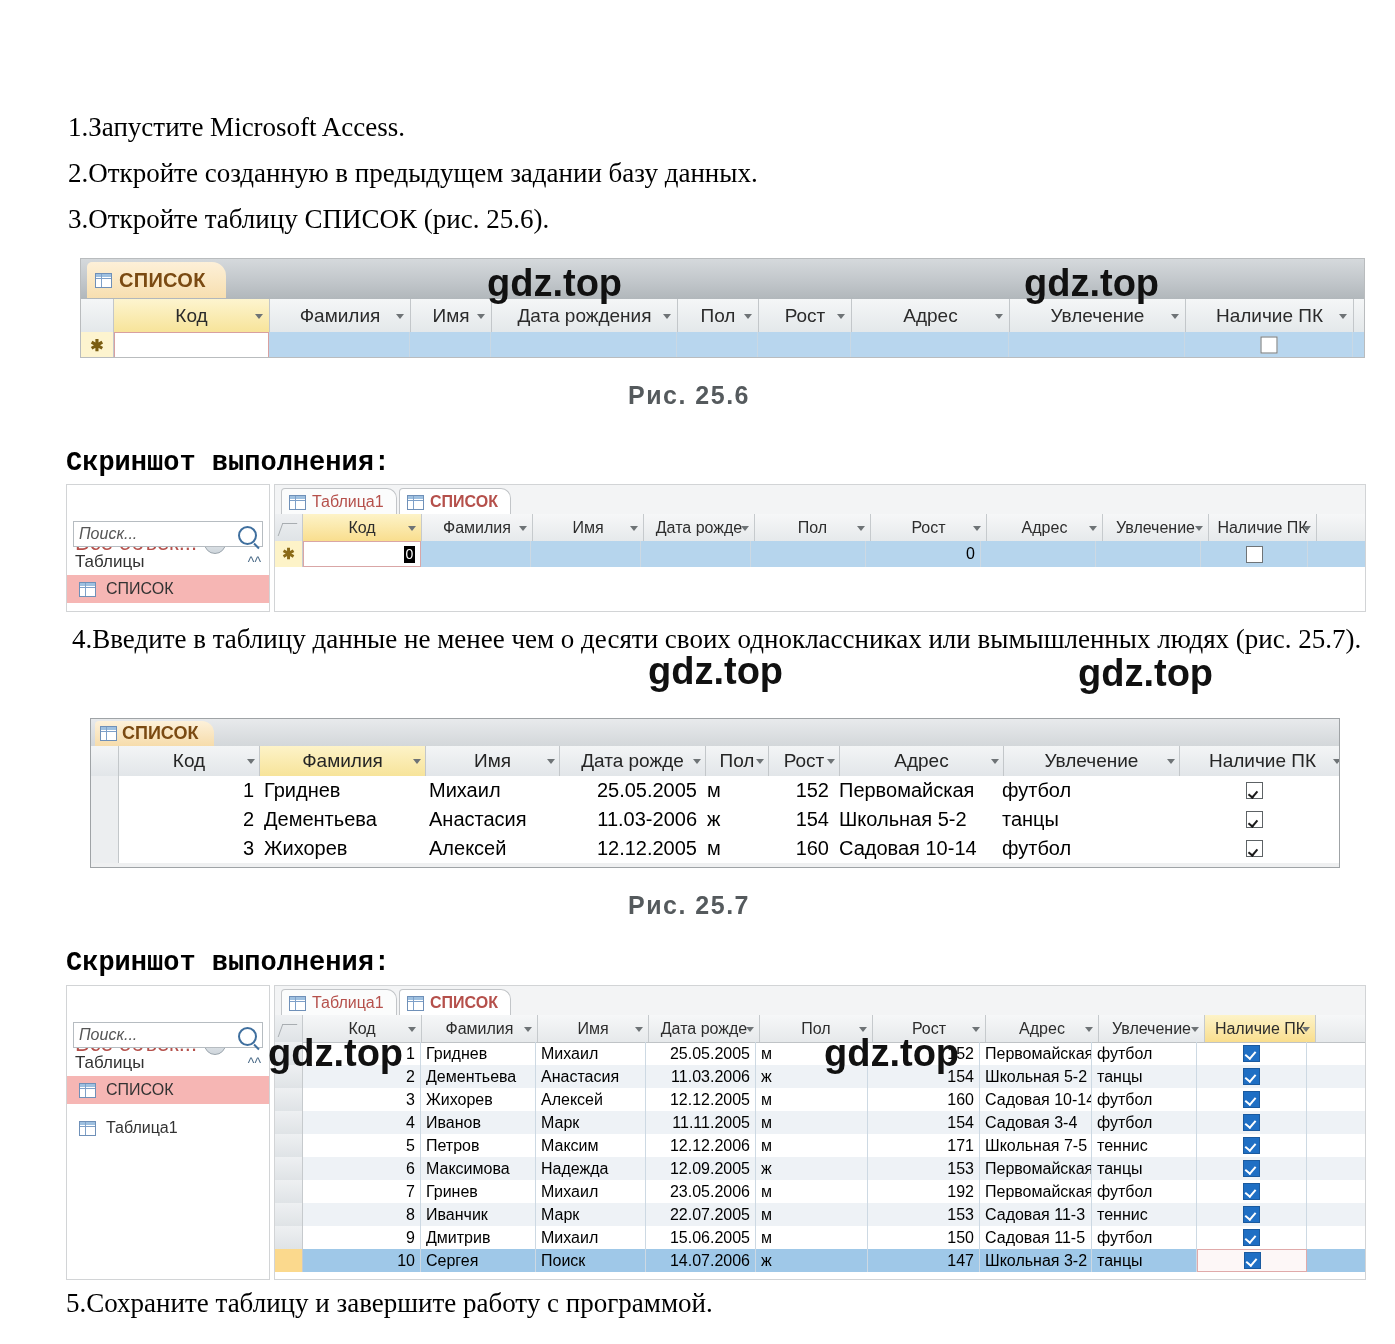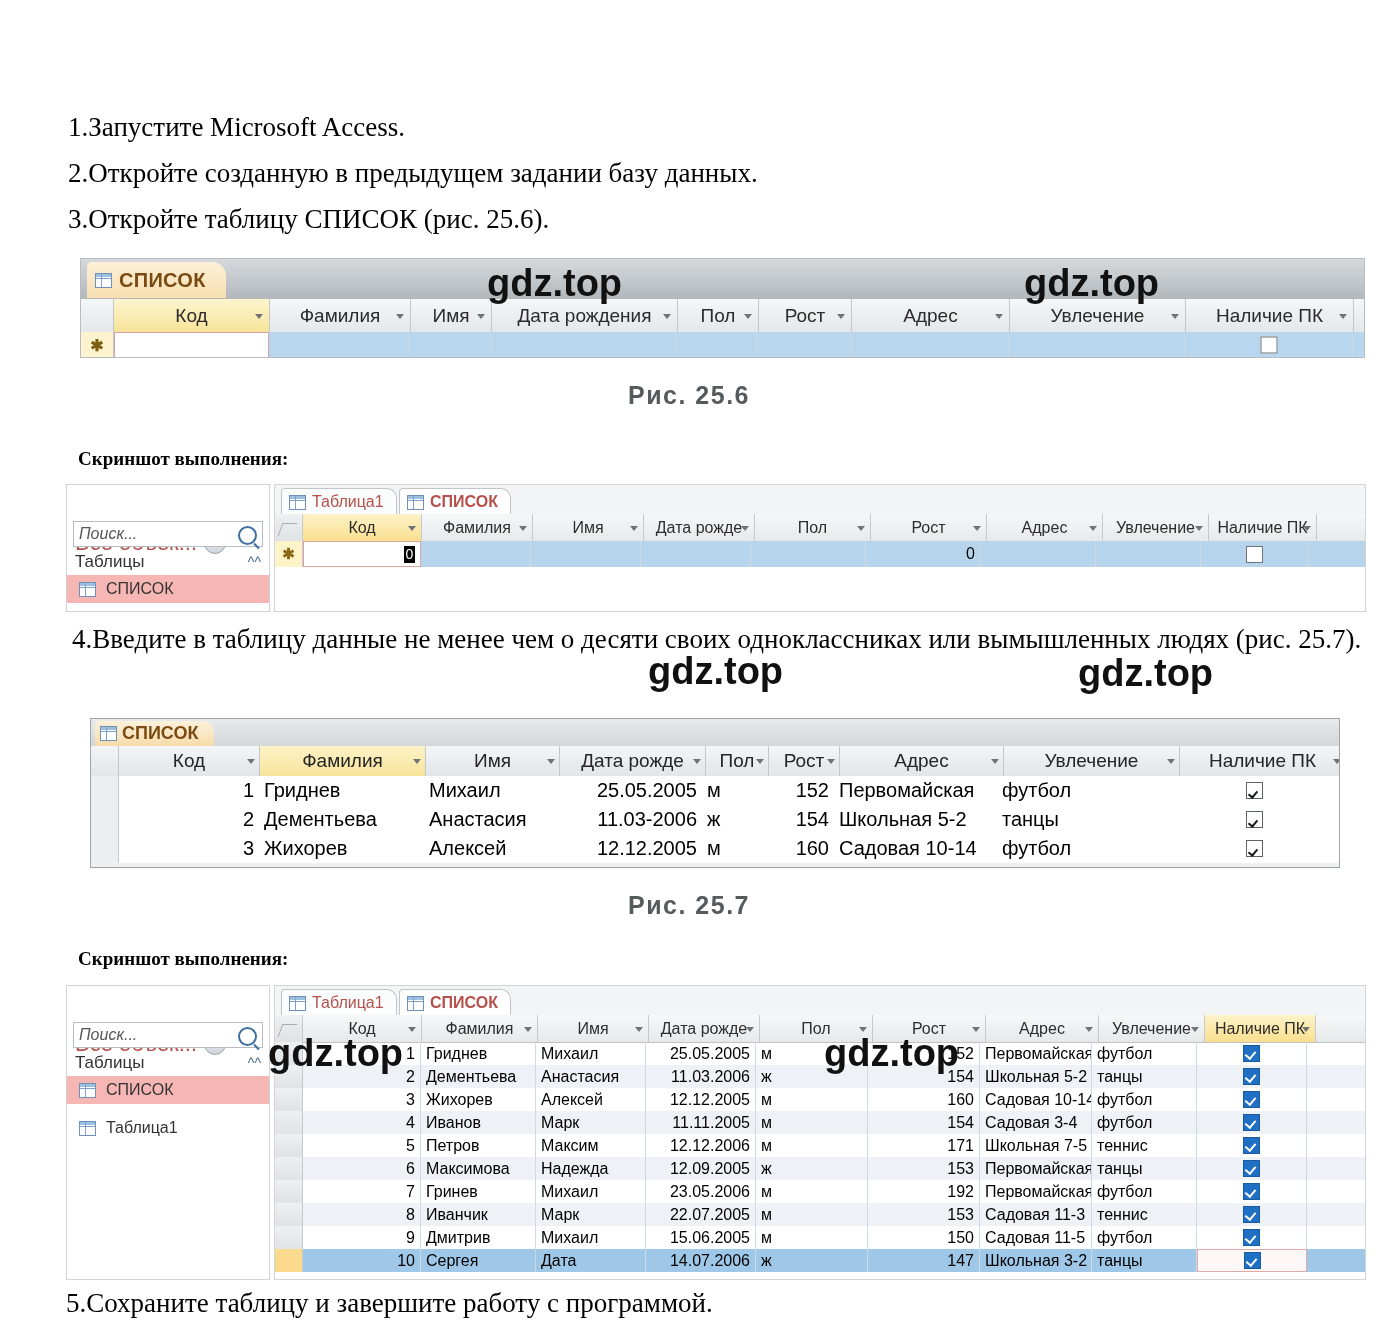--- a/index.html
+++ b/index.html
@@ -25,23 +25,23 @@
     font-family:"Liberation Serif", serif;
     font-size:27px;white-space:nowrap;
   }
   .step1{left:68px;top:112px;}
   .step2{left:68px;top:158px;}
   .step3{left:68px;top:204px;}
   .step4{left:72px;top:620px;width:1290px;white-space:normal;line-height:1.42;text-align:justify;}
   .step5{left:66px;top:1288px;}
 
   .shot-label{
-    position:absolute;left:78px;
-    font-family:Liberation Serif, serif;
-    font-weight:bold;font-size:19px;white-space:nowrap;
+    position:absolute;left:66px;
+    font-family:Liberation Mono, monospace;
+    font-weight:bold;font-size:27px;white-space:nowrap;
   }
   .shot-label-a{top:448px;}
   .shot-label-b{top:948px;}
 
   .fig-caption{
     position:absolute;
     font-family:"Liberation Sans", sans-serif;
     font-weight:bold;font-size:25px;color:#555a5d;
     letter-spacing:1.5px;
   }
@@ -749,21 +749,21 @@
         <div class="dcell" style="width:105px;">футбол</div>
         <div class="dcell ctr" style="width:110px;">
             <span class="cbx"></span>
           </div>
       </div>
 
       <div class="drow selrow" style="top:263px;">
         <div class="rsel"></div>
         <div class="dcell num" style="width:118px;">10</div>
         <div class="dcell" style="width:115px;">Сергея</div>
-        <div class="dcell" style="width:110px;">Дата</div>
+        <div class="dcell" style="width:110px;">Поиск</div>
         <div class="dcell num" style="width:110px;">14.07.2006</div>
         <div class="dcell" style="width:112px;">ж</div>
         <div class="dcell num" style="width:112px;">147</div>
         <div class="dcell" style="width:112px;">Школьная 3-2</div>
         <div class="dcell" style="width:105px;">танцы</div>
         <div class="dcell ctr pcsel" style="width:110px;">
             <span class="cbx"></span>
           </div>
       </div>
     </div>

